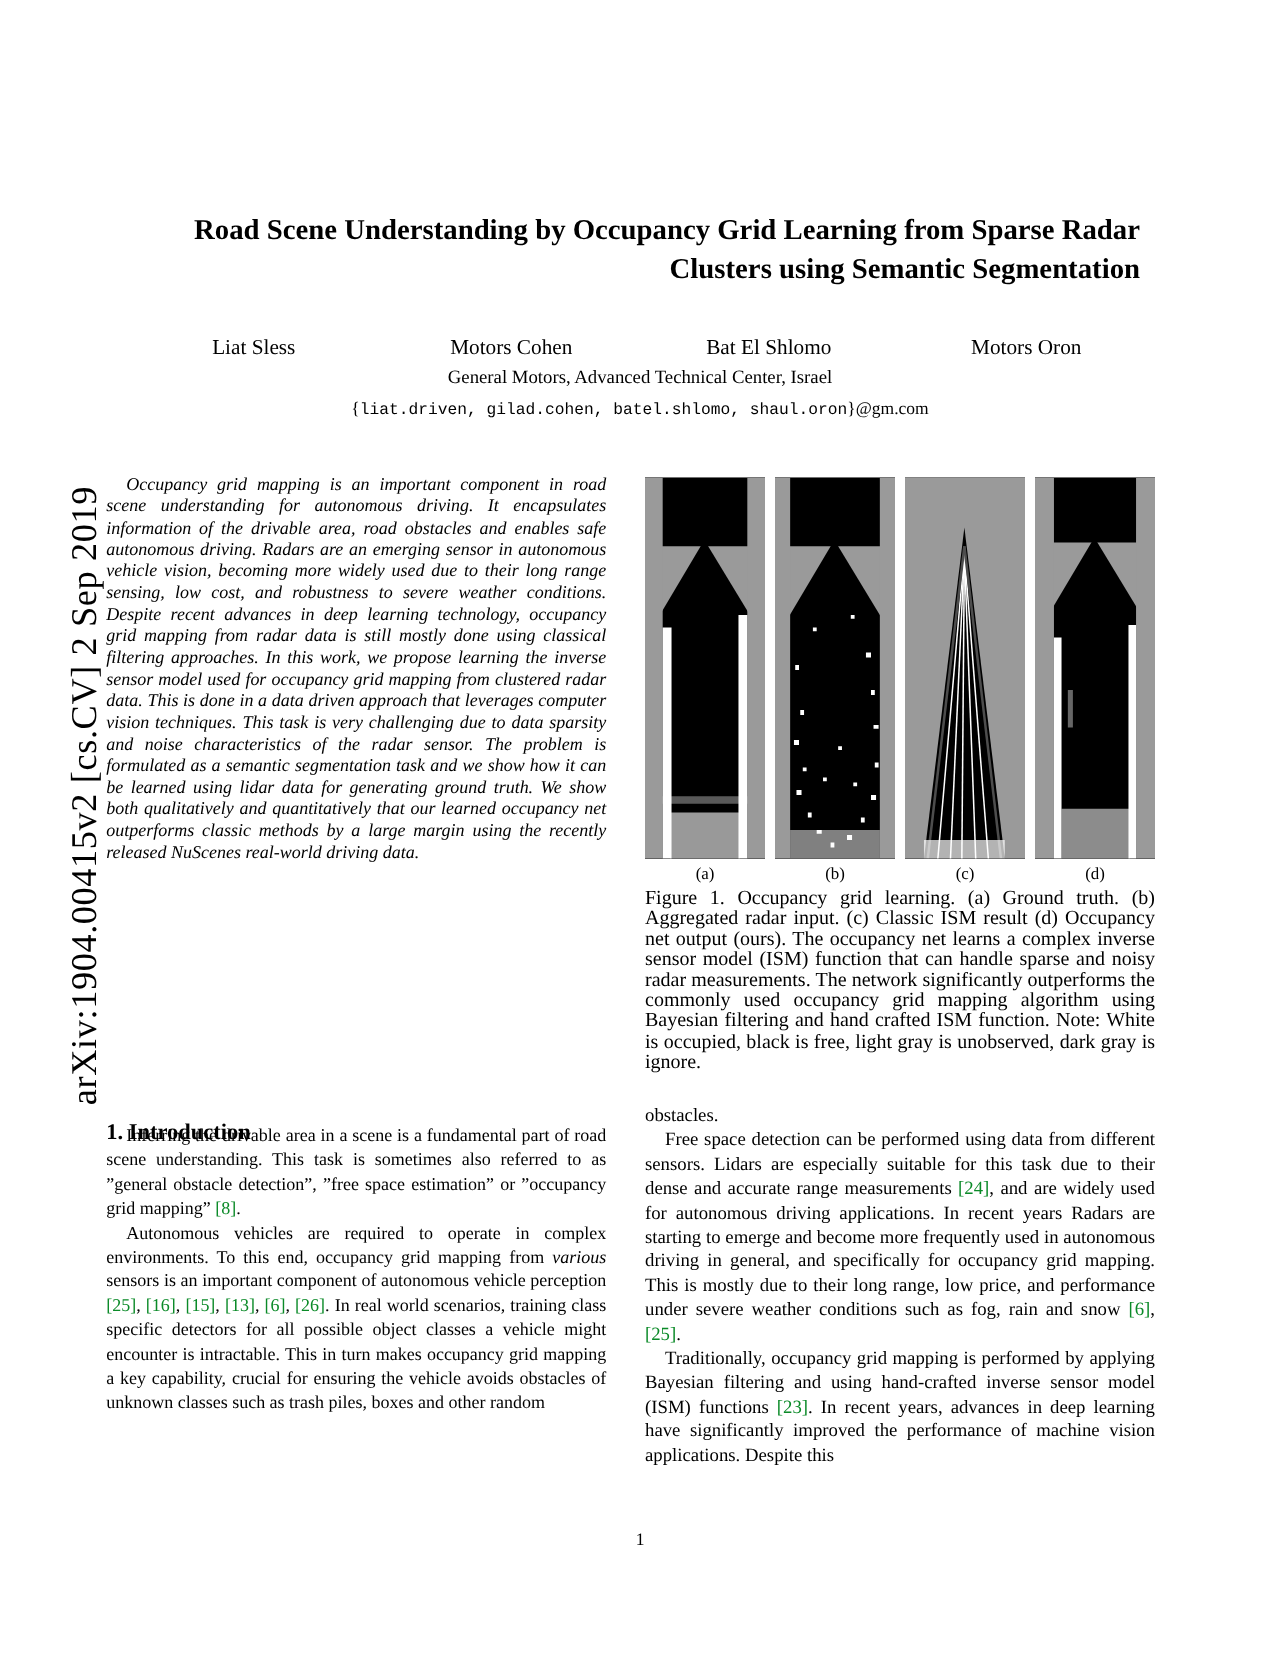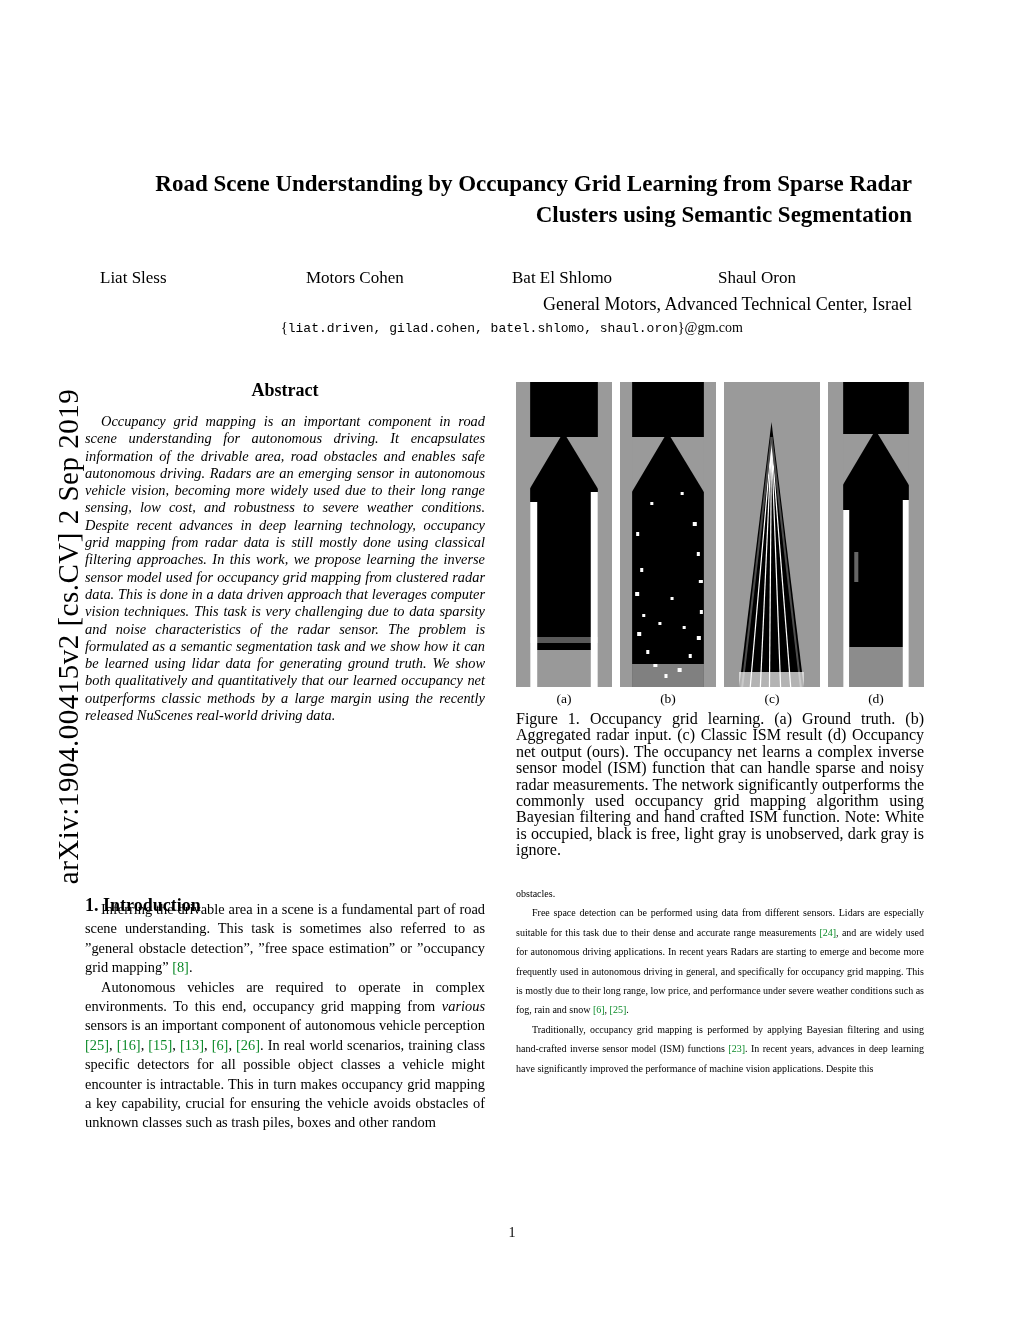--- a/index.html
+++ b/index.html
@@ -49,28 +49,28 @@
   }
   .authors-row {
     position: absolute;
     left: 100px;
     top: 268px;
     width: 824px;
     display: flex;
     justify-content: space-between;
     font-size: 17px;
   }
-  .author { flex: 1; font-family: Liberation Serif, serif; }
+  .author { text-align: center; flex: 1; font-family: Liberation Serif, serif; }
   .affiliation {
     position: absolute;
     left: 112px;
     top: 294px;
     width: 800px;
-    text-align: right;
-    font-size: 18px;
+    text-align: center;
+    font-size: 15px;
   }
   .emails {
     position: absolute;
     left: 112px;
     top: 320px;
     width: 800px;
     text-align: center;
     font-size: 14px;
   }
   .emails .mono {
@@ -112,21 +112,21 @@
     font-size: 14.4px;
     line-height: 19.4px;
     text-align: justify;
   }
   .intro-body p { margin: 0; text-indent: 16px; }
   .rcol-body {
     position: absolute;
     left: 516px;
     top: 884px;
     width: 408px;
-    font-size: 10px;
+    font-size: 15px;
     line-height: 19.4px;
     text-align: justify;
   }
   .rcol-body p { margin: 0; text-indent: 16px; }
   .rcol-body p.noindent { text-indent: 0; }
   .cite { color: #0b8a28; }
   
   .figure {
     position: absolute;
     left: 516px;
@@ -175,31 +175,30 @@
 <div class="page">
 
   <div class="arxiv-stamp">arXiv:1904.00415v2  [cs.CV]  2 Sep 2019</div>
 
   <div class="title">Road Scene Understanding by Occupancy Grid Learning from Sparse Radar Clusters using Semantic Segmentation</div>
 
   <div class="authors-row">
     <div class="author">Liat Sless</div>
     <div class="author">Motors Cohen</div>
     <div class="author">Bat El Shlomo</div>
-    <div class="author">Shaul Oron</div>
+    <div class="author">Motors Oron</div>
   </div>
 
   <div class="affiliation">General Motors, Advanced Technical Center, Israel</div>
 
   <div class="emails">
     <span>{</span><span class="mono">liat.driven, gilad.cohen, batel.shlomo, shaul.oron</span><span>}@gm.com</span>
   </div>
 
   <div class="col-left">
-    <div class="abstract-head">Abstract</div>
     <div class="abstract-body">Occupancy grid mapping is an important component in road scene understanding for autonomous driving. It encapsulates information of the drivable area, road obstacles and enables safe autonomous driving. Radars are an emerging sensor in autonomous vehicle vision, becoming more widely used due to their long range sensing, low cost, and robustness to severe weather conditions. Despite recent advances in deep learning technology, occupancy grid mapping from radar data is still mostly done using classical filtering approaches. In this work, we propose learning the inverse sensor model used for occupancy grid mapping from clustered radar data. This is done in a data driven approach that leverages computer vision techniques. This task is very challenging due to data sparsity and noise characteristics of the radar sensor. The problem is formulated as a semantic segmentation task and we show how it can be learned using lidar data for generating ground truth. We show both qualitatively and quantitatively that our learned occupancy net outperforms classic methods by a large margin using the recently released NuScenes real-world driving data.</div>
   </div>
 
   <div class="intro-head">1. Introduction</div>
 
   <div class="intro-body">
     <p><span>Inferring the drivable area in a scene is a fundamental part of road scene understanding. This task is sometimes also referred to as ”general obstacle detection”, ”free space estimation” or ”occupancy grid mapping” </span><span class="cite">[8]</span><span>.</span></p>
     <p><span>Autonomous vehicles are required to operate in complex environments. To this end, occupancy grid mapping from </span><i>various</i><span> sensors is an important component of autonomous vehicle perception </span><span class="cite">[25]</span>, <span class="cite">[16]</span>, <span class="cite">[15]</span>, <span class="cite">[13]</span>, <span class="cite">[6]</span>, <span class="cite">[26]</span><span>. In real world scenarios, training class specific detectors for all possible object classes a vehicle might encounter is intractable. This in turn makes occupancy grid mapping a key capability, crucial for ensuring the vehicle avoids obstacles of unknown classes such as trash piles, boxes and other random</span></p>
   </div>
 

